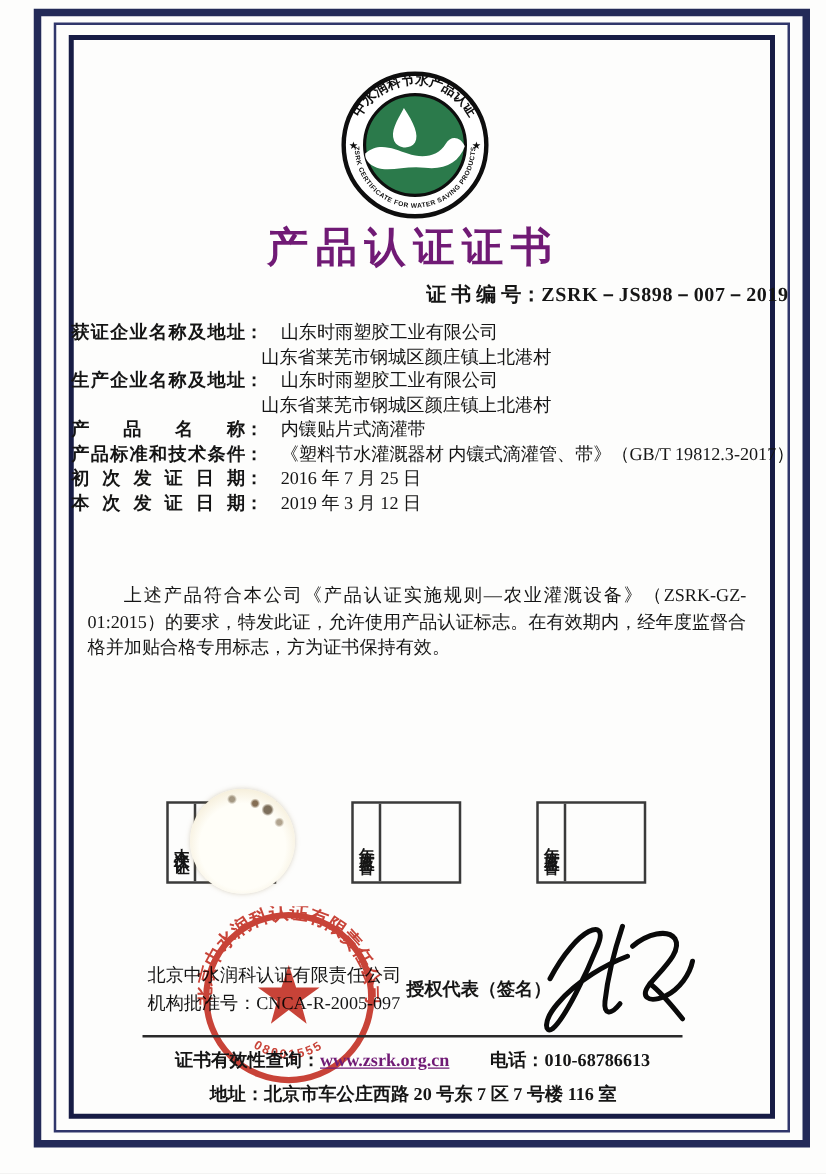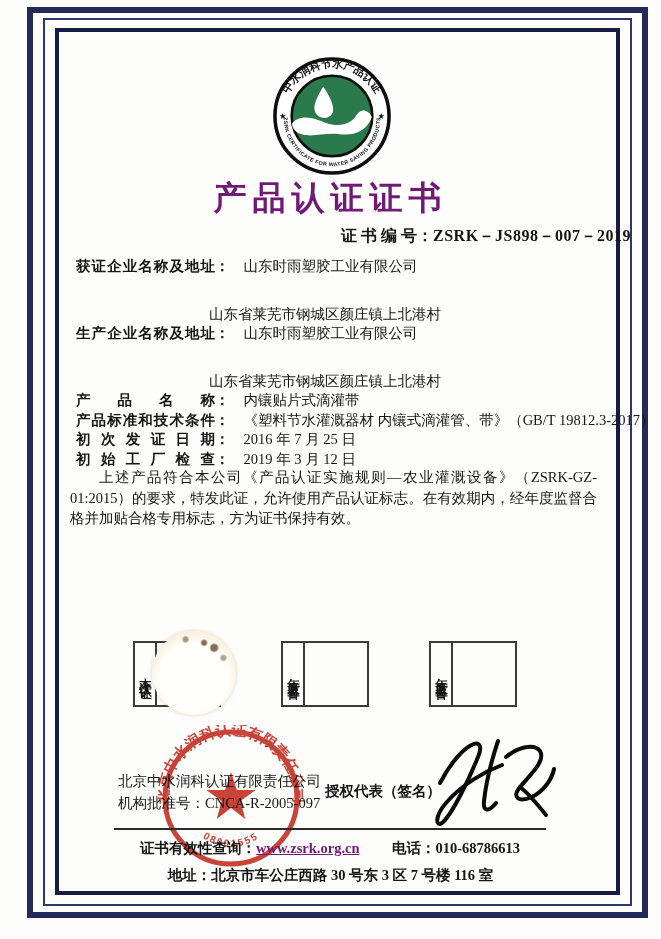--- a/index.html
+++ b/index.html
@@ -19,25 +19,25 @@
     font-family:"Liberation Sans", sans-serif; font-weight:900;
     font-size:33px; letter-spacing:6px; color:#701a75;
   }
   .certno{position:absolute; left:341px; top:226px; font-size:16px; font-weight:bold;}
   .certno .val{font-weight:bold; letter-spacing:.5px;}
 
   .fields{position:absolute; left:57px; top:257px; width:552px; font-size:14.5px; line-height:19.5px;}
   .frow{white-space:nowrap;}
   .flabel{
     display:inline-block; width:139px; font-weight:bold;
-    text-align:justify; text-align-last:justify; vertical-align:top;margin-left:19px;
+    text-align:justify; text-align-last:justify; vertical-align:top;
   }
   .fcolon{font-weight:bold;}
   .fvalue{margin-left:14px;}
-  .fextra{padding-left:152px;margin-top:28px;}
+  .fextra{padding-left:152px;}
 
   .statement{
     position:absolute; left:70px; top:467px; width:527px;
     font-size:14.5px; line-height:20.5px; text-indent:2em; text-align:justify;
   }
 
   .stampbox{
     position:absolute; top:641px; width:88px; height:66px;
     border:2px solid #3a3a3a; box-sizing:border-box; display:flex; background:transparent;
   }
@@ -117,21 +117,21 @@
     <div class="frow">
       <span class="flabel">产品名称</span><span class="fcolon">：</span><span class="fvalue">内镶贴片式滴灌带</span>
     </div>
     <div class="frow">
       <span class="flabel">产品标准和技术条件</span><span class="fcolon">：</span><span class="fvalue">《塑料节水灌溉器材 内镶式滴灌管、带》（GB/T 19812.3-2017）</span>
     </div>
     <div class="frow">
       <span class="flabel">初次发证日期</span><span class="fcolon">：</span><span class="fvalue">2016 年 7 月 25 日</span>
     </div>
     <div class="frow">
-      <span class="flabel">初始工厂检查</span><span class="fcolon">：</span><span class="fvalue">2019 年 3 月 12 日</span>
+      <span class="flabel">本次发证日期</span><span class="fcolon">：</span><span class="fvalue">2019 年 3 月 12 日</span>
     </div>
   </div>
 
   <div class="statement">上述产品符合本公司《产品认证实施规则—农业灌溉设备》（ZSRK-GZ- 01:2015）的要求，特发此证，允许使用产品认证标志。在有效期内，经年度监督合格并加贴合格专用标志，方为证书保持有效。</div>
 
   <div class="stampbox bx1">
     <div class="side">本次认证</div>
   </div>
   <div class="stampbox bx2">
     <div class="side">年度监督</div>
@@ -179,16 +179,16 @@
   <div class="f1">
     <span class="q">
       <span>证书有效性查询：</span><a href="#">www.zsrk.org.cn</a>
     </span>
     <span class="p">
       <span>电话：</span><span>010-68786613</span>
     </span>
   </div>
 
   <div class="f2">
-    <span>地址：</span><span>北京市车公庄西路 30 号东 3 区 7 号楼 116 室</span>
+    <span>地址：</span><span>北京市车公庄西路 20 号东 7 区 7 号楼 116 室</span>
   </div>
 
 </div>
 
 </body></html>

